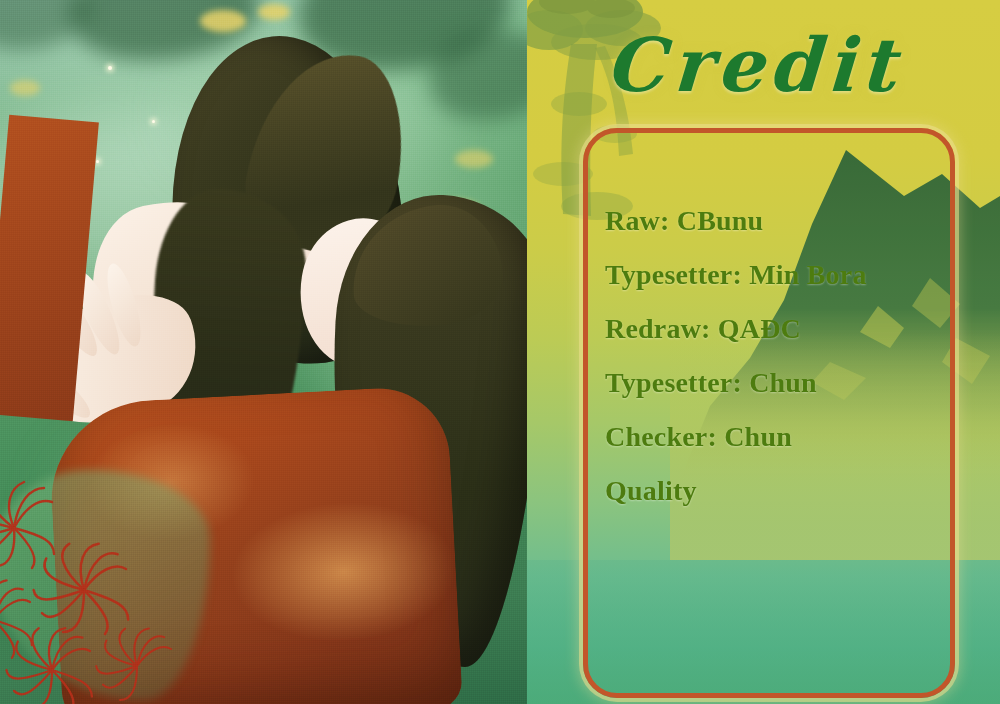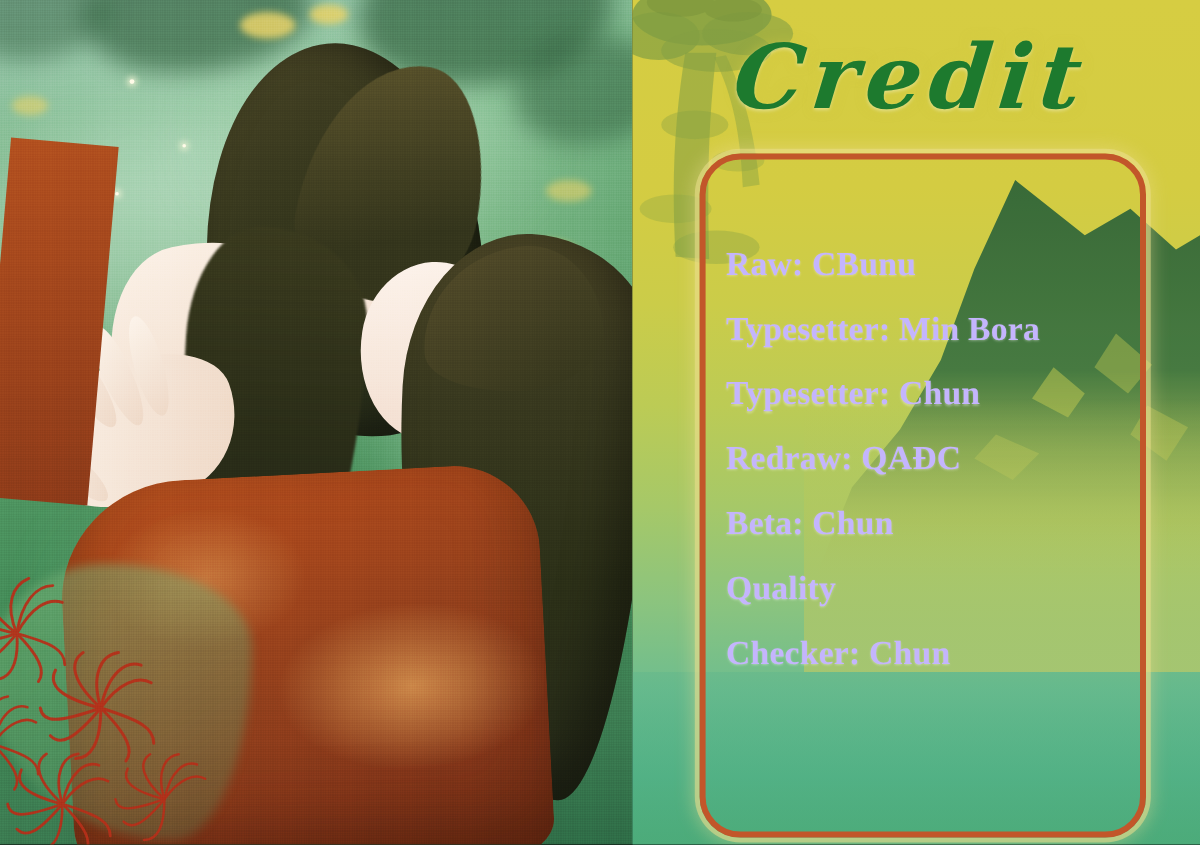--- a/index.html
+++ b/index.html
@@ -196,21 +196,21 @@
 
   
   #credit-list{
     position:absolute;left:605px;top:194px;width:330px;
   }
   .credit-line{
     font-family:"Liberation Serif",serif;
     font-weight:700;
     font-size:28px;
     line-height:54px;
-    color:#c4b5fd;
+    color:#4d7c0f;
     letter-spacing:.2px;
     white-space:nowrap;
     text-shadow:0 1px 2px rgba(255,255,255,.35);
   }
 </style>
 </head>
 <body>
 
 <div id="page">
 
@@ -376,20 +376,19 @@
     <div id="horizon"></div>
   </div>
 
   <div id="credit-title">Credit</div>
 
   <div id="credit-frame"></div>
 
   <div id="credit-list">
     <div class="credit-line">Raw: CBunu</div>
     <div class="credit-line">Typesetter: Min Bora</div>
+    <div class="credit-line">Redraw: QAĐC</div>
     <div class="credit-line">Typesetter: Chun</div>
-    <div class="credit-line">Redraw: QAĐC</div>
-    <div class="credit-line">Beta: Chun</div>
+    <div class="credit-line">Checker: Chun</div>
     <div class="credit-line">Quality</div>
-    <div class="credit-line">Checker: Chun</div>
   </div>
 
 </div>
 
 </body></html>

